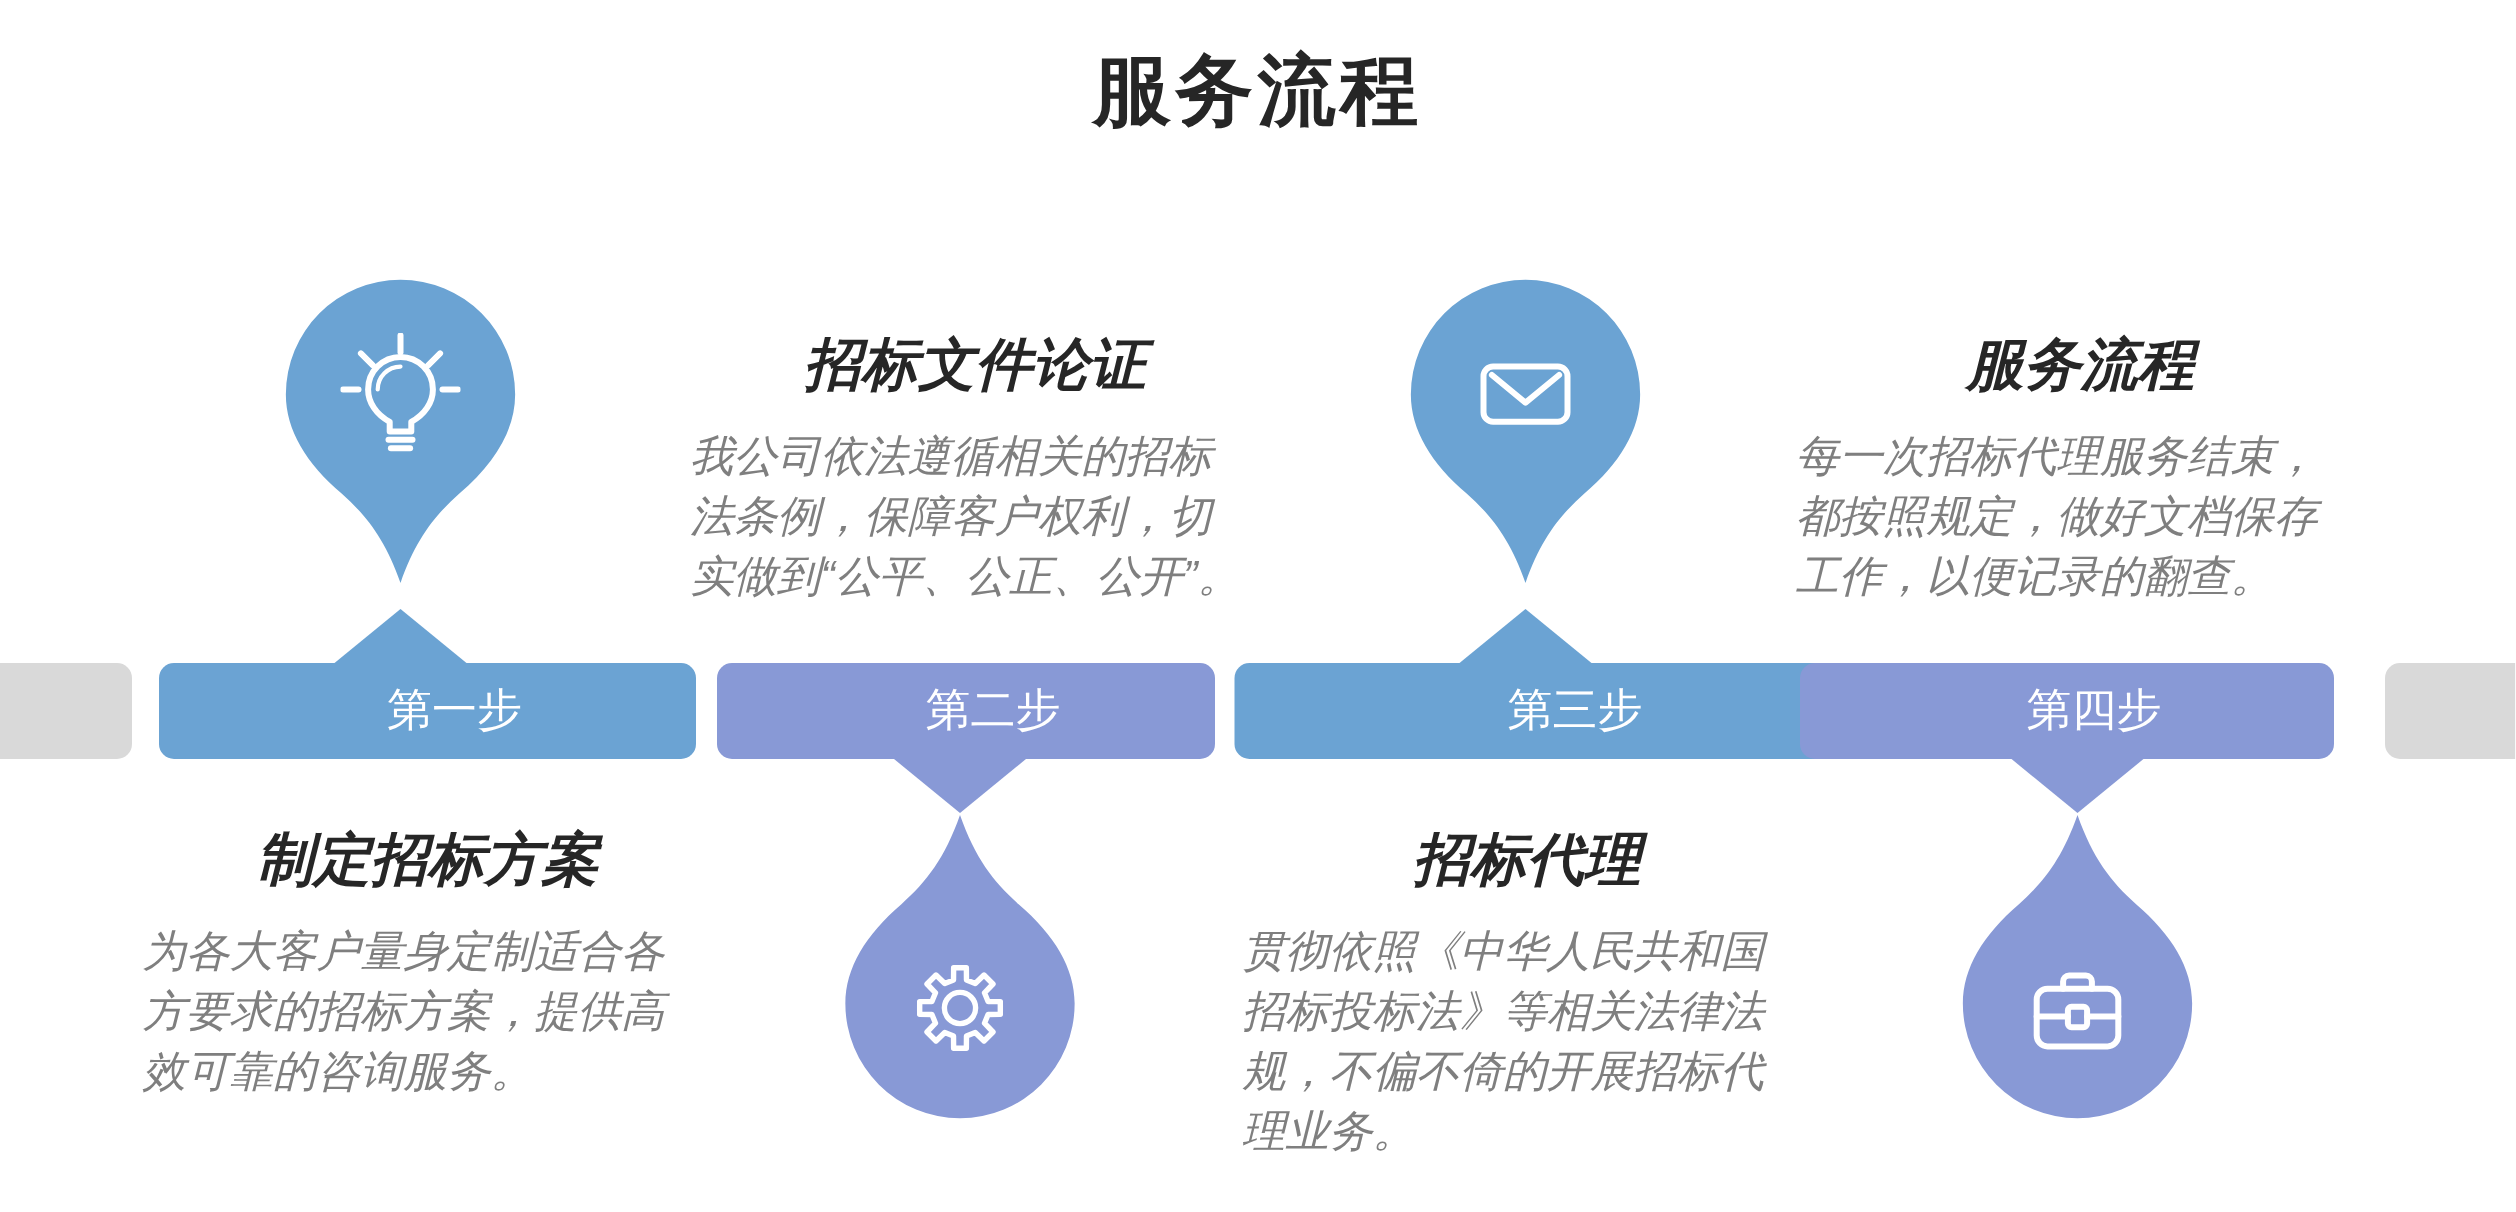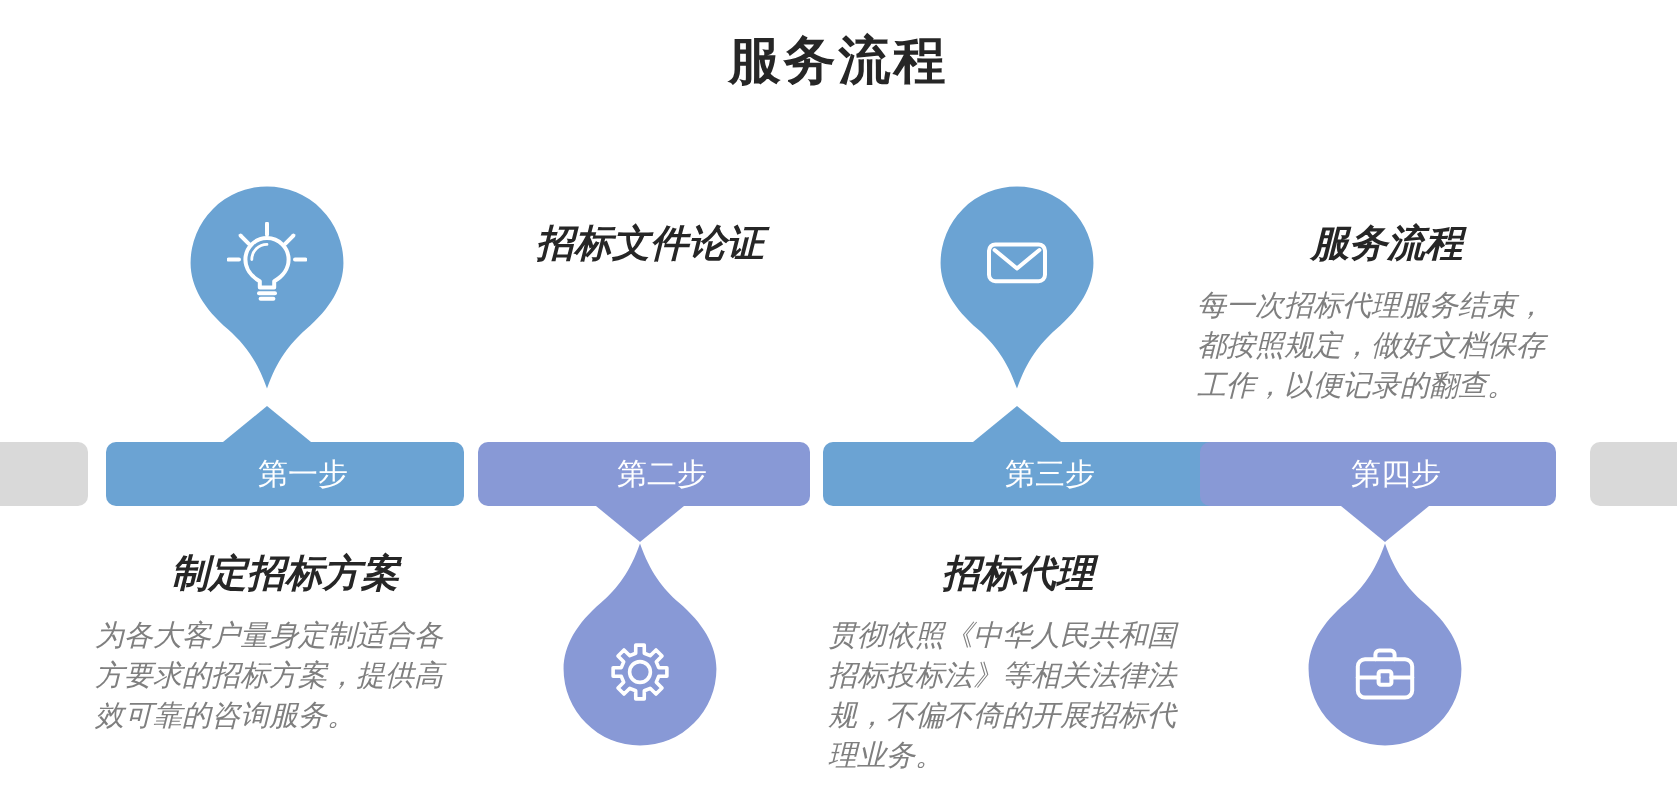--- a/index.html
+++ b/index.html
@@ -89,20 +89,23 @@
   <div class="step-btn btn-purple" style="left:478px;width:296px">第二步</div>
   <svg class="marker" style="left:555px;top:540px" viewBox="0 0 100 126">
     <path class="fill-purple" d="M50,2 C44,19 37,28 27,37 C13,49 5,62 5,76 A45,45 0 1,0 95,76 C95,62 87,49 73,37 C63,28 56,19 50,2 Z"></path>
   </svg>
   <svg class="icon-svg" style="left:600px;top:632px" viewBox="0 0 100 100">
     <path stroke-width="4.5" d="M73.4,44.6 L83.6,44.7 L83.6,55.3 L73.4,55.4 L70.4,62.7 L77.5,70 L70,77.5 L62.7,70.4 L55.4,73.4 L55.3,83.6 L44.7,83.6 L44.6,73.4 L37.3,70.4 L30,77.5 L22.5,70 L29.6,62.7 L26.6,55.4 L16.4,55.3 L16.4,44.7 L26.6,44.6 L29.6,37.3 L22.5,30 L30,22.5 L37.3,29.6 L44.6,26.6 L44.7,16.4 L55.3,16.4 L55.4,26.6 L62.7,29.6 L70,22.5 L77.5,30 L70.4,37.3 Z"></path>
     <circle cx="50" cy="50" r="13" stroke-width="4.5"></circle>
   </svg>
   <div class="block" style="left:460px;top:218px">
     <h2 class="block-title">招标文件论证</h2>
+    <p class="block-desc">我公司依法遵循相关的招标
+法条例，保障客户权利，切
+实做到“公平、公正、公开”。</p>
   </div>
 
   <div class="tri tri-up" style="left:973px"></div>
   <div class="step-btn btn-blue" style="left:823px;width:382px">第三步</div>
   <svg class="marker" style="left:932px;top:178px" viewBox="0 0 100 126">
     <path class="fill-blue" d="M50,124 C44,107 37,98 27,89 C13,77 5,64 5,50 A45,45 0 1,1 95,50 C95,64 87,77 73,89 C63,98 56,107 50,124 Z"></path>
   </svg>
   <svg class="icon-svg" style="left:977px;top:222px" viewBox="0 0 100 100">
     <rect x="15" y="28" width="70" height="46" rx="8"></rect>
     <polyline points="22,35 50,58 78,35"></polyline>

